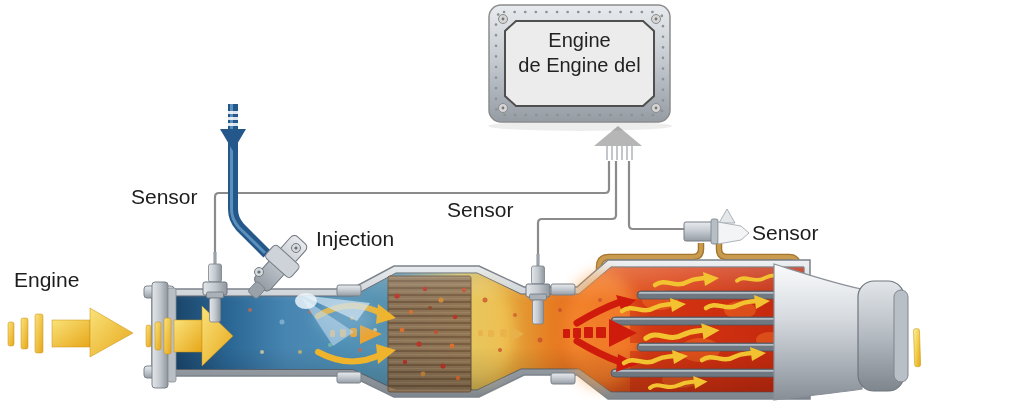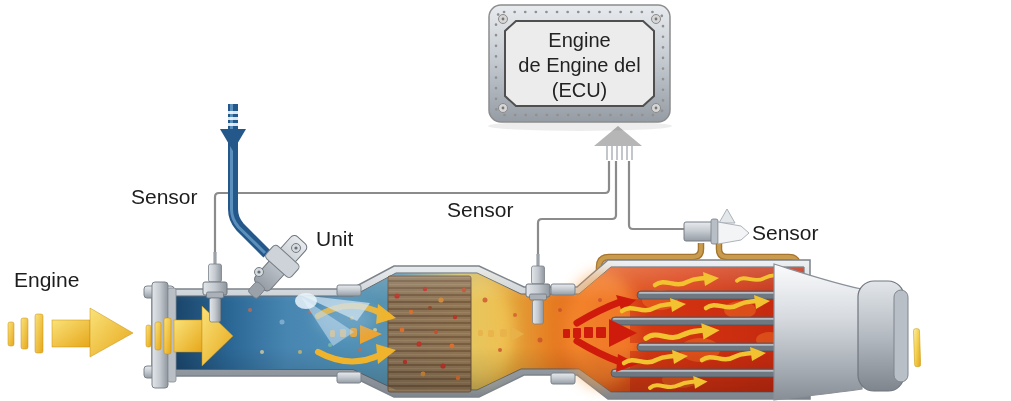--- a/index.html
+++ b/index.html
@@ -323,30 +323,29 @@
         <circle cx="656" cy="19" r="1.4" fill="#777"></circle>
     <circle cx="503" cy="108" r="1.4" fill="#777"></circle>
         <circle cx="656" cy="108" r="1.4" fill="#777"></circle>
     <polygon points="516,21 643,21 654,31 654,96 643,106 516,106 505,96 505,31" fill="#ececec" stroke="#4f4f4f" stroke-width="2"></polygon>
   </g>
 </svg>
 
 <div class="ecu-text">
   <div>Engine</div>
   <div>de Engine del</div>
-  <div>(ECU)</div>
 </div>
 
 <div class="lbl" style="left:131px;top:184px">Sensor</div>
 
 <div class="lbl" style="left:447px;top:197px">Sensor</div>
 
 <div class="lbl" style="left:752px;top:220px">Sensor</div>
 
 <div class="lbl" style="left:316px;top:226px">
-  <div>Unit</div>
+  <div>Injection</div>
 </div>
 
 <div class="lbl" style="left:14px;top:267px">
   <div>Engine</div>
 </div>
 
 </div>
 
 </body></html>

